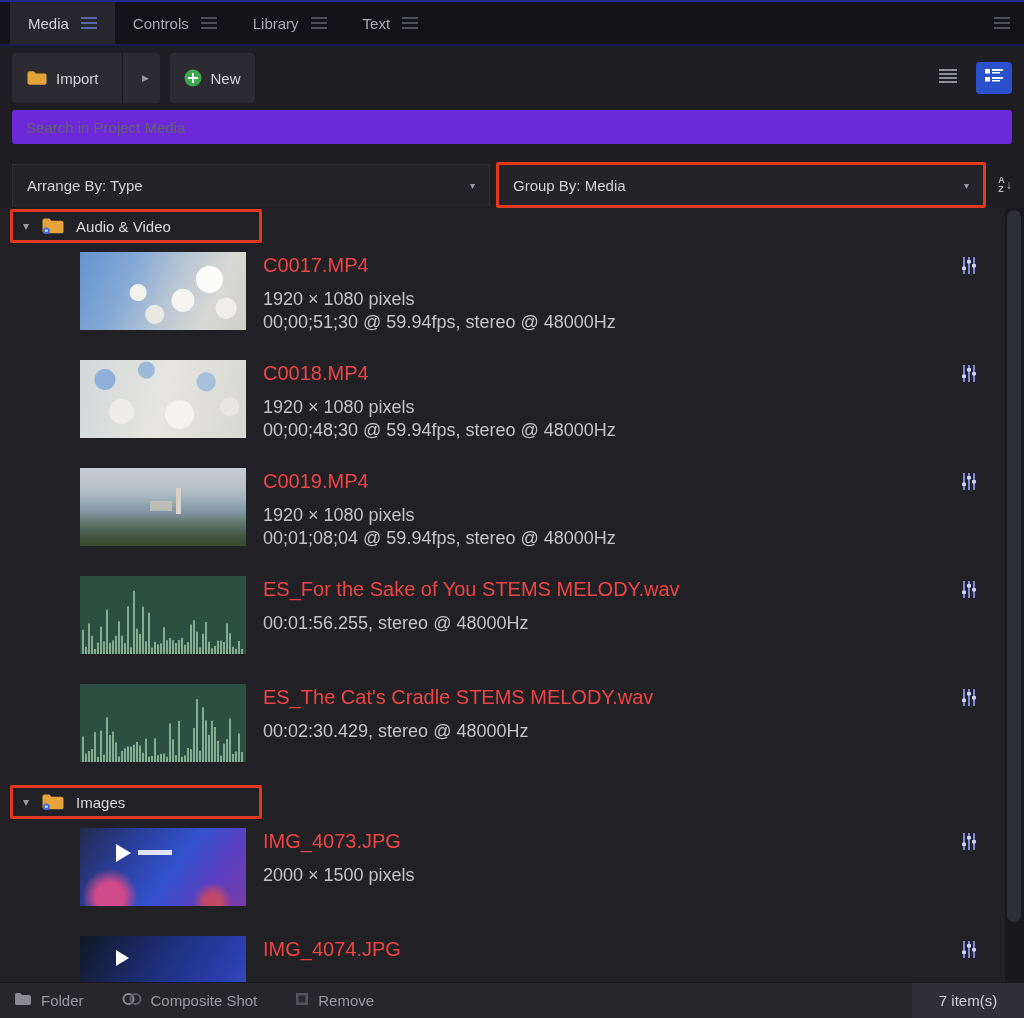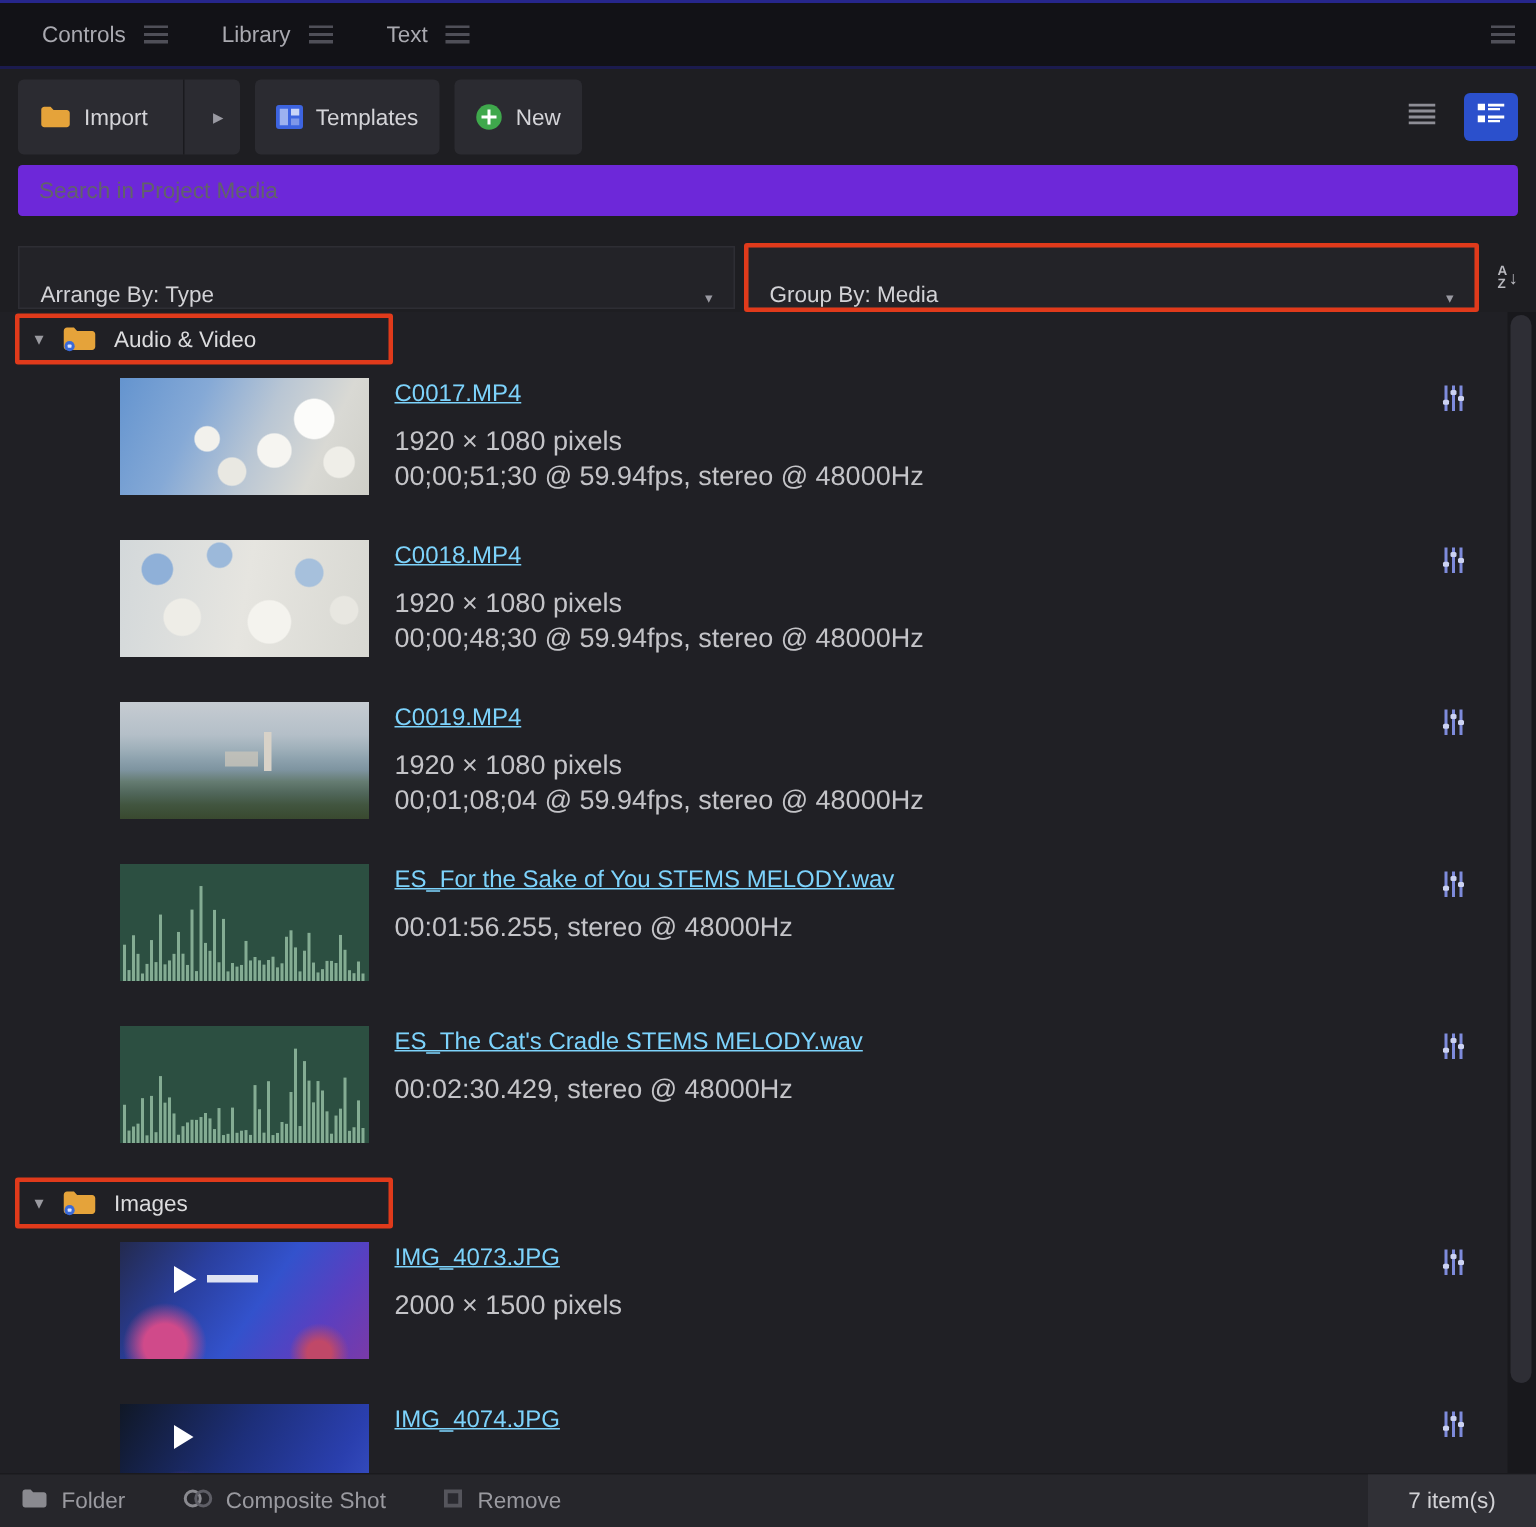--- a/index.html
+++ b/index.html
@@ -47,42 +47,42 @@
   .view-btn{width:36px;height:32px;border-radius:4px;display:flex;align-items:center;justify-content:center;}
   .view-btn.active{background:#2b50cc;}
   
   .searchbar{margin:0 12px 20px 12px;height:34px;flex:0 0 34px;background:#6d28d9;border-radius:3px;
     display:flex;align-items:center;}
   .searchbar input{flex:1;background:transparent;border:none;outline:none;color:#c8c8cc;
     font-size:15px;padding:0 14px;font-family:"Liberation Sans",sans-serif;}
   .searchbar input::placeholder{color:#62626a;}
   
   .filterrow{height:42px;flex:0 0 42px;display:flex;align-items:stretch;padding:0 6px 0 12px;gap:8px;margin-bottom:2px;}
-  .dropdown{background:#232328;border:1px solid #2e2e34;display:flex;align-items:flex-end;
+  .dropdown{background:#232328;border:1px solid #2e2e34;display:flex;align-items:center;
     padding:0 14px;font-size:15px;color:#d2d2d6;position:relative;}
   .dropdown .dd-label{flex:1;}
   .dropdown .chevron{font-size:10px;color:#9a9aa2;margin-left:10px;}
   .dd-arrange{flex:0 0 478px;}
   .dd-group{flex:1;}
   .red-frame{position:absolute;inset:-3px;border:3px solid var(--annotation-red);border-radius:2px;pointer-events:none;}
   .sort-icon{flex:0 0 26px;display:flex;align-items:center;justify-content:center;gap:1px;}
   .sort-letters{display:flex;flex-direction:column;font-size:9px;line-height:9px;color:#b8b8be;font-weight:bold;}
   .sort-arrow{font-size:12px;color:#b8b8be;}
   
   .media-list{flex:1;position:relative;background:#202025;overflow:hidden;}
   .media-list-content{position:absolute;left:0;right:19px;top:0;bottom:0;overflow:hidden;}
   .group-header{height:36px;display:flex;align-items:center;}
   .group-box{border:3px solid var(--annotation-red);border-radius:2px;width:252px;height:34px;
     display:flex;align-items:center;gap:12px;padding:0 10px;margin-left:10px;}
   .disclosure{font-size:12px;color:#9a9aa0;}
   .group-label{font-size:15px;color:#dcdcde;}
   .media-row{height:108px;position:relative;display:flex;padding:8px 0 0 80px;}
   .thumb{width:166px;height:78px;flex:0 0 166px;position:relative;overflow:hidden;background:#333;}
   .meta{margin-left:17px;padding-top:2px;}
-  .media-name{font-size:16px;color:#7dd3fc;margin-bottom:11px;text-decoration:underline;}
+  .media-name{font-size:20px;color:#ef4444;margin-bottom:11px;}
   .detail{font-size:18px;color:#c4c4c8;line-height:23px;}
   .row-settings{position:absolute;right:28px;top:12px;}
   
   .thumb-blossom-sky{background:
     radial-gradient(circle at 78% 35%, #fcfcfa 0 13px, transparent 14px),
     radial-gradient(circle at 62% 62%, #f6f5f1 0 11px, transparent 12px),
     radial-gradient(circle at 88% 72%, #efeee8 0 10px, transparent 11px),
     radial-gradient(circle at 45% 80%, #e9e8e2 0 9px, transparent 10px),
     radial-gradient(circle at 35% 52%, #f2f1ec 0 8px, transparent 9px),
     linear-gradient(115deg, #6494cf 0%, #85a9d6 30%, #b9c6d4 55%, #d9d9d4 78%, #cfcfc8 100%);}
@@ -118,20 +118,24 @@
   .footer{height:36px;flex:0 0 36px;background:#26262b;display:flex;align-items:center;
     padding-left:14px;gap:38px;position:relative;border-top:1px solid #1a1a1e;}
   .footer-btn{display:flex;align-items:center;gap:9px;font-size:15px;color:#9a9aa0;}
   .item-count{position:absolute;right:0;top:0;bottom:0;width:112px;background:#303036;
     display:flex;align-items:center;justify-content:center;font-size:15px;color:#d2d2d6;}
 </style>
 </head>
 <body>
 
 <div class="tabbar">
+    <div class="tab active">
+      <span class="tab-label">Media</span>
+      <span class="hamburger"></span>
+    </div>
     <div class="tab">
       <span class="tab-label">Controls</span>
       <span class="hamburger"></span>
     </div>
     <div class="tab">
       <span class="tab-label">Library</span>
       <span class="hamburger"></span>
     </div>
     <div class="tab">
       <span class="tab-label">Text</span>
@@ -149,31 +153,20 @@
         <svg width="21" height="16" viewBox="0 0 21 16">
             <path d="M1.5 3.2C1.5 2.1 2.4 1.2 3.5 1.2h4.2l2 2.2h8.8c1.1 0 2 .9 2 2v7.4c0 1.1-.9 2-2 2H3.5c-1.1 0-2-.9-2-2z" fill="#e5a33a"></path>
           </svg>
       </span>
       <span>Import</span>
     </div>
     <div class="import-div"></div>
     <div class="import-arrow">▶</div>
   </div>
 
-  <div class="tool-btn">
-    <span class="ic">
-      <svg width="18" height="16" viewBox="0 0 18 16">
-          <rect width="18" height="16" rx="2" fill="#3d64e0"></rect>
-          <rect x="2.5" y="2.5" width="5.5" height="11" fill="#9db2f0"></rect>
-          <rect x="10" y="2.5" width="5.5" height="4.5" fill="#c9d4f7"></rect>
-          <rect x="10" y="9" width="5.5" height="4.5" fill="#7e97ea"></rect>
-        </svg>
-    </span>
-    <span>Templates</span>
-  </div>
 
   <div class="tool-btn">
     <span class="ic">
       <svg width="18" height="18" viewBox="0 0 18 18">
           <circle cx="9" cy="9" r="8.5" fill="#3fa84c"></circle>
           <rect x="8" y="4" width="2" height="10" fill="#fff"></rect>
           <rect x="4" y="8" width="10" height="2" fill="#fff"></rect>
         </svg>
     </span>
     <span>New</span>

